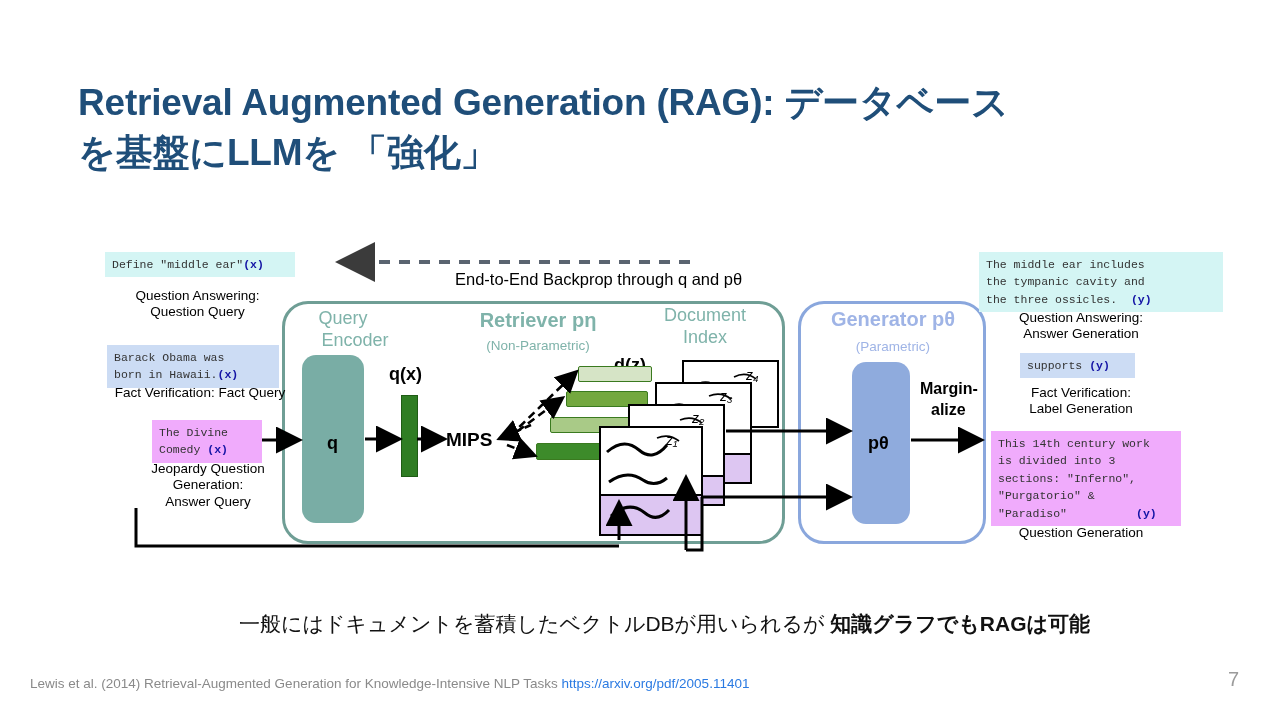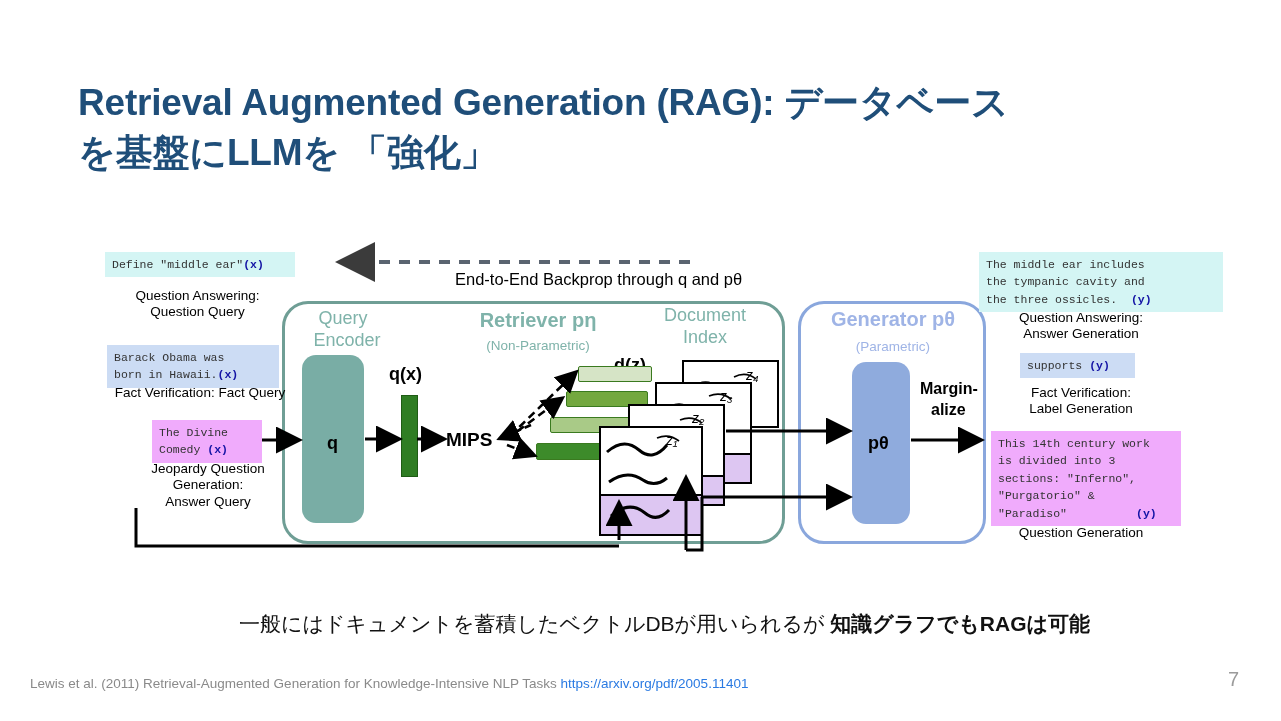--- a/index.html
+++ b/index.html
@@ -109,21 +109,21 @@
     </svg>
     <div class="mono-label" style="left:360px;top:30px;font-size:16.5px;font-weight:normal;">
       <span>End-to-End Backprop through q and pθ</span>
     </div>
 
     <div class="retriever-box"></div>
     <div class="sec-title teal" style="left:358px;top:69px;width:170px;font-size:20px;">Retriever pη</div>
     <div class="sec-sub teal" style="left:348px;top:98px;width:190px;">(Non-Parametric)</div>
 
     <div class="sec-title teal" style="left:188px;top:68px;width:120px;font-size:18px;font-weight:normal;">Query</div>
-    <div class="sec-title teal" style="left:192px;top:90px;width:120px;font-size:18px;font-weight:normal;">Encoder</div>
+    <div class="sec-title teal" style="left:200px;top:90px;width:120px;font-size:18px;font-weight:normal;">Encoder</div>
     <div class="slab slab-q" style="left:207px;top:115px;width:62px;height:168px;"></div>
     <div class="slab-label" style="left:232px;top:193px;">q</div>
 
     <div class="mono-label" style="left:294px;top:124px;font-size:18px;">q(x)</div>
     <div class="vecbar" style="left:306px;top:155px;width:15px;height:80px;"></div>
 
     <div class="mono-label" style="left:351px;top:189px;font-size:19px;">MIPS</div>
 
     <div class="sec-title teal" style="left:520px;top:65px;width:180px;font-size:18px;font-weight:normal;">Document</div>
     <div class="sec-title teal" style="left:520px;top:87px;width:180px;font-size:18px;font-weight:normal;">Index</div>
@@ -257,17 +257,17 @@
       <span>Question Generation</span>
     </div>
 
   </div>
 
   <div class="subcap">
     <span>一般にはドキュメントを蓄積したベクトルDBが用いられるが </span><b>知識グラフでもRAGは可能</b>
   </div>
 
   <div class="footer">
-    <span>Lewis et al. (2011) Retrieval-Augmented Generation for Knowledge-Intensive NLP Tasks </span><a href="#">https://arxiv.org/pdf/2005.11401</a>
+    <span>Lewis et al. (2014) Retrieval-Augmented Generation for Knowledge-Intensive NLP Tasks </span><a href="#">https://arxiv.org/pdf/2005.11401</a>
   </div>
   <div class="pageno">7</div>
 
 </div>
 
 </body></html>

